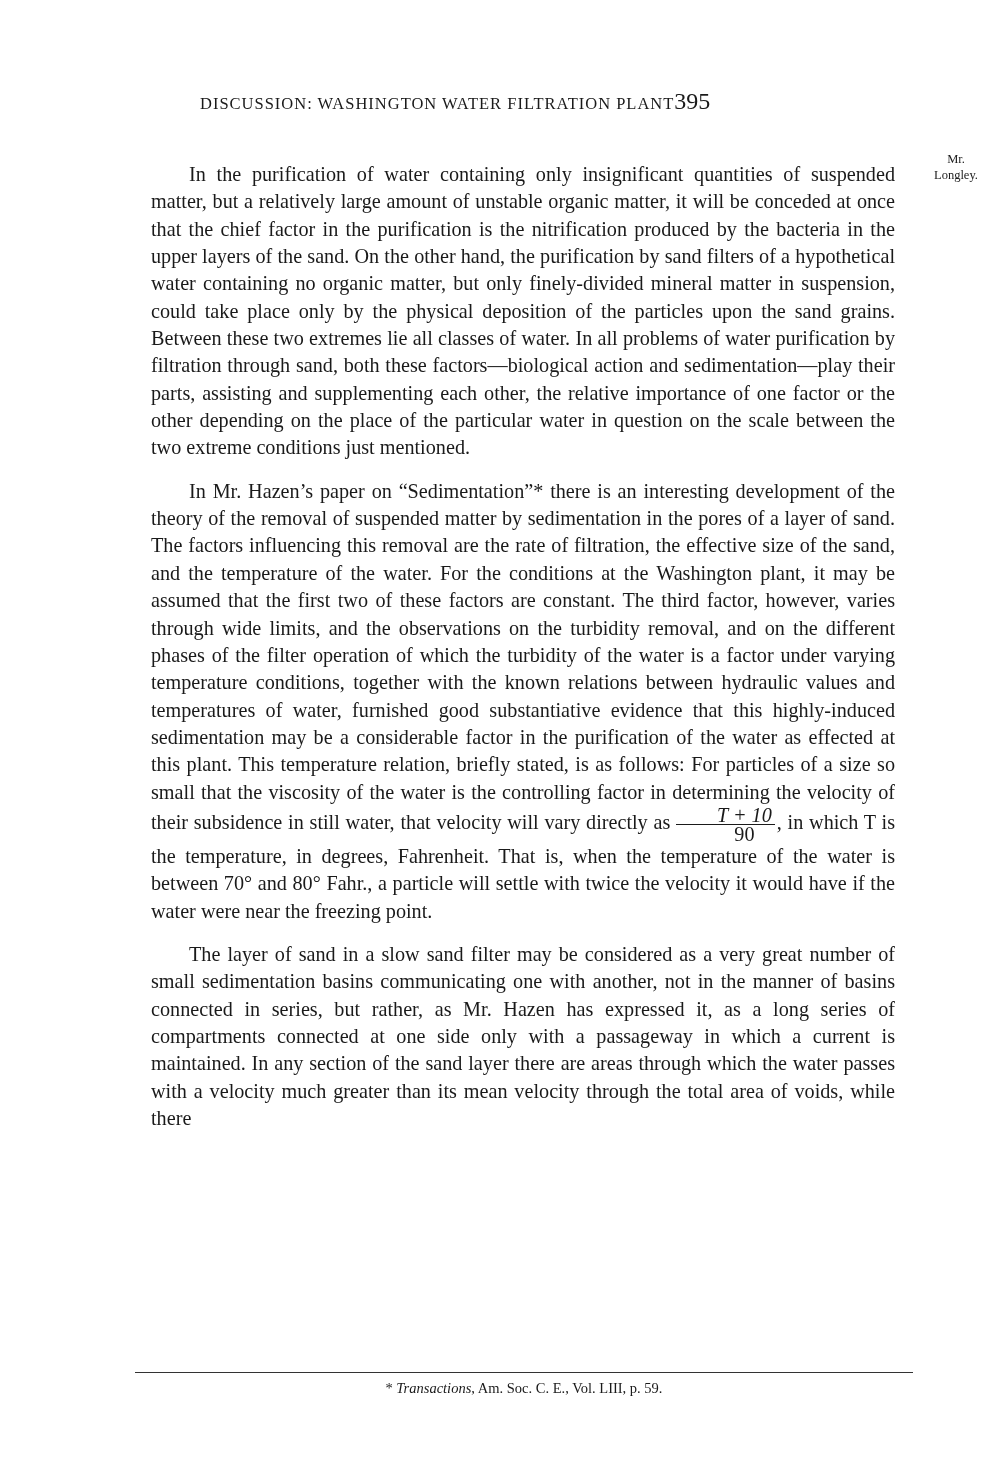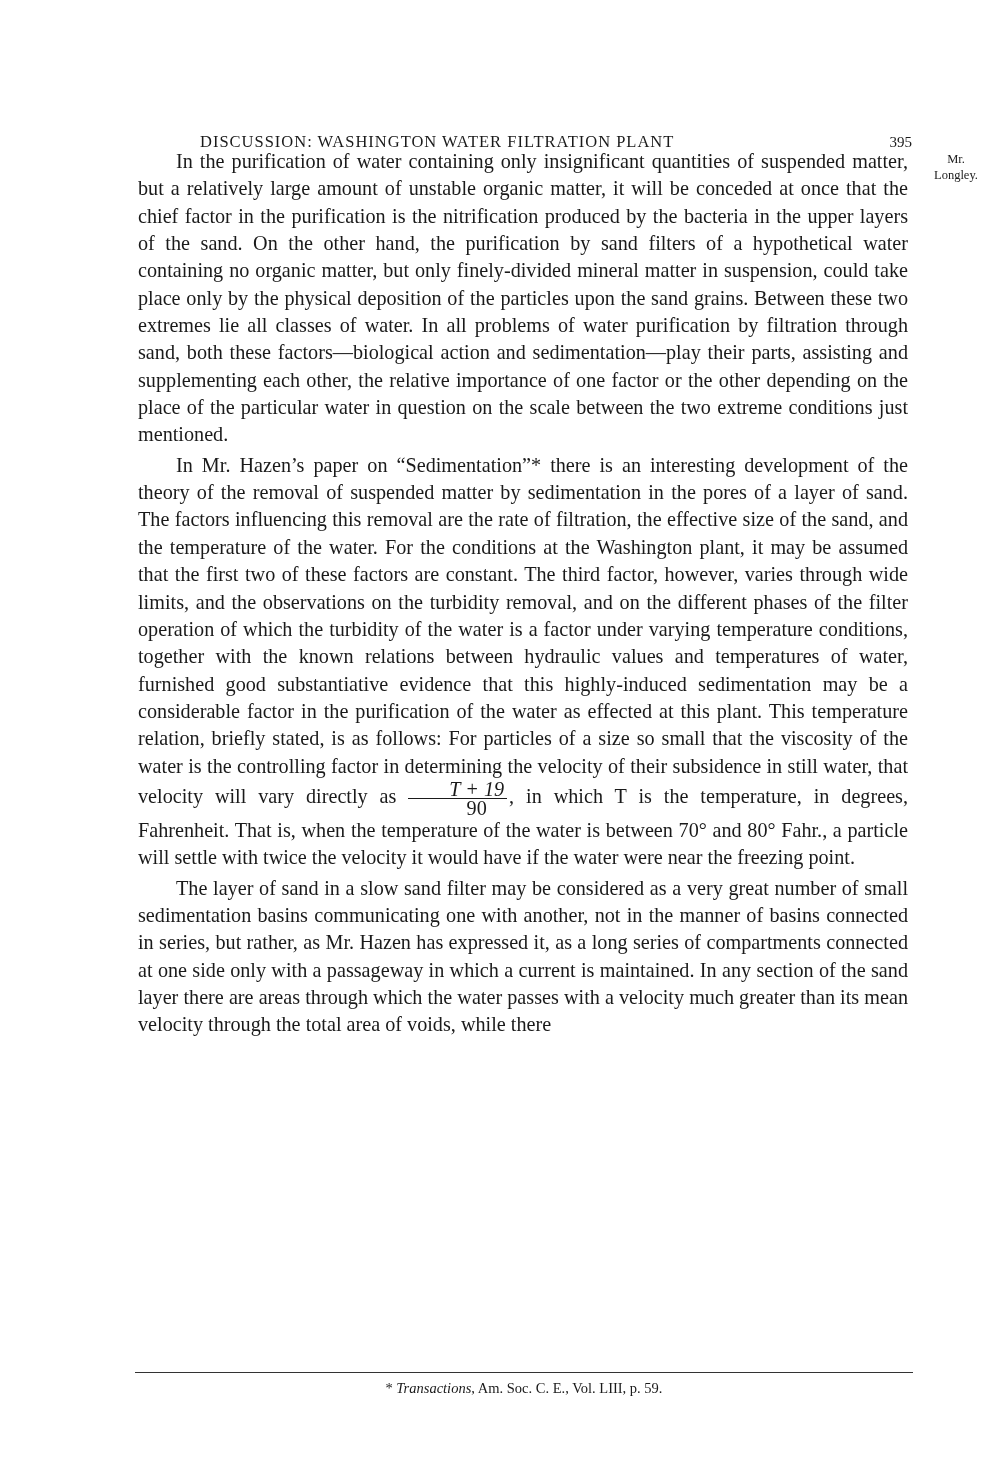--- a/index.html
+++ b/index.html
@@ -1,23 +1,23 @@
 <!DOCTYPE html>
 <html><head>
 <meta charset="utf-8">
 <style>
   html, body { margin:0; padding:0; background:#fff; }
   body { width:1000px; height:1465px; position:relative; overflow:hidden;
          font-family:"Liberation Serif","DejaVu Serif",serif; color:#1a1a1a; }
-  .header { position:absolute; top:88px; left:200px; width:712px; display:flex; justify-content:space-between; align-items:baseline;margin-top:44px; }
+  .header { position:absolute; top:88px; left:200px; width:712px; display:flex; align-items:baseline; }
   .header .title { font-size:16.5px; letter-spacing:1px; }
-  .header .pagenum { font-size:15px; }
+  .header .pagenum { font-size:24px; }
   .margin-note { position:absolute; left:918px; top:151px; font-size:12.5px; line-height:16px; text-align:center; font-weight:normal; width:76px; }
   .text { position:absolute; left:135px; top:145px; width:776px; font-size:20.2px; line-height:27.35px; text-align:justify; }
-  .text p { margin:3px; text-indent:38px; }
+  .text p { margin:16px; text-indent:38px; }
   .frac { display:inline-block; vertical-align:middle; text-align:center; line-height:18px; margin-right:2px; }
   .frac .num { display:block; border-bottom:1.5px solid #1a1a1a; padding:0 3px; font-style:italic; }
   .frac .den { display:block; }
   .footrule { position:absolute; top:1372px; left:135px; width:778px; border-top:1.3px solid #333; }
   .footnote { position:absolute; top:1380px; left:135px; width:778px; text-align:center; font-size:14.5px;font-family:Liberation Serif, serif; }
   .footnote i { font-style:italic; }
 </style>
 </head>
 <body>
 
@@ -27,20 +27,20 @@
 </div>
 
 <div class="margin-note">
   <div>Mr.</div>
   <div>Longley.</div>
 </div>
 
 <div class="text">
   <p>In the purification of water containing only insignificant quantities of suspended matter, but a relatively large amount of unstable organic matter, it will be conceded at once that the chief factor in the purification is the nitrification produced by the bacteria in the upper layers of the sand. On the other hand, the purification by sand filters of a hypothetical water containing no organic matter, but only finely-divided mineral matter in suspension, could take place only by the physical deposition of the particles upon the sand grains. Between these two extremes lie all classes of water. In all problems of water purification by filtration through sand, both these factors—biological action and sedimentation—play their parts, assisting and supplementing each other, the relative importance of one factor or the other depending on the place of the particular water in question on the scale between the two extreme conditions just mentioned.</p>
   <p><span>In Mr. Hazen’s paper on “Sedimentation”* there is an interesting development of the theory of the removal of suspended matter by sedimentation in the pores of a layer of sand. The factors influencing this removal are the rate of filtration, the effective size of the sand, and the temperature of the water. For the conditions at the Washington plant, it may be assumed that the first two of these factors are constant. The third factor, however, varies through wide limits, and the observations on the turbidity removal, and on the different phases of the filter operation of which the turbidity of the water is a factor under varying temperature conditions, together with the known relations between hydraulic values and temperatures of water, furnished good substantiative evidence that this highly-induced sedimentation may be a considerable factor in the purification of the water as effected at this plant. This temperature relation, briefly stated, is as follows: For particles of a size so small that the viscosity of the water is the controlling factor in determining the velocity of their subsidence in still water, that velocity will vary directly as</span>
-    <span class="frac"><span class="num">T + 19</span><span class="den">90</span></span><span>, in which T is the temperature, in degrees, Fahrenheit. That is, when the temperature of the water is between 70° and 80° Fahr., a particle will settle with twice the velocity it would have if the water were near the freezing point.</span></p>
+    <span class="frac"><span class="num">T + 10</span><span class="den">90</span></span><span>, in which T is the temperature, in degrees, Fahrenheit. That is, when the temperature of the water is between 70° and 80° Fahr., a particle will settle with twice the velocity it would have if the water were near the freezing point.</span></p>
   <p>The layer of sand in a slow sand filter may be considered as a very great number of small sedimentation basins communicating one with another, not in the manner of basins connected in series, but rather, as Mr. Hazen has expressed it, as a long series of compartments connected at one side only with a passageway in which a current is maintained. In any section of the sand layer there are areas through which the water passes with a velocity much greater than its mean velocity through the total area of voids, while there</p>
 </div>
 
 <div class="footrule"></div>
 <div class="footnote">
   <span>* </span><i>Transactions</i><span>, Am. Soc. C. E., Vol. LIII, p. 59.</span>
 </div>
 
 </body></html>

